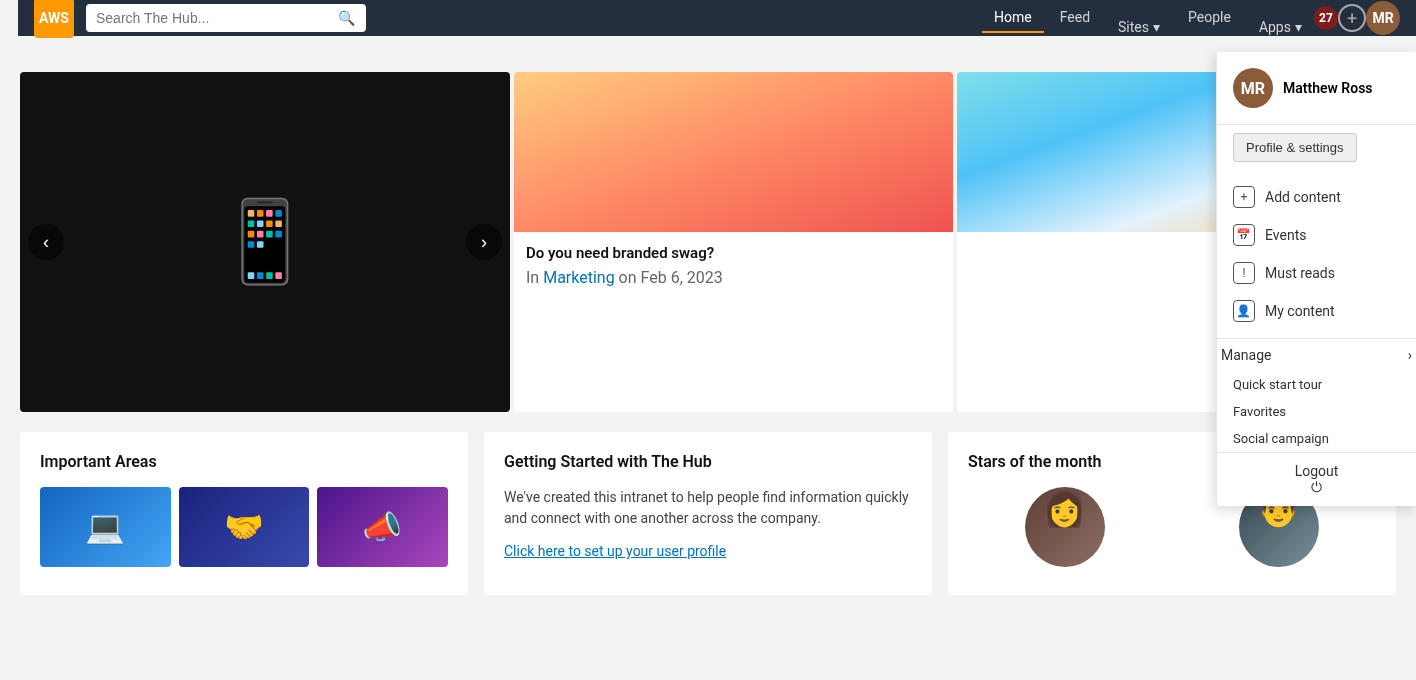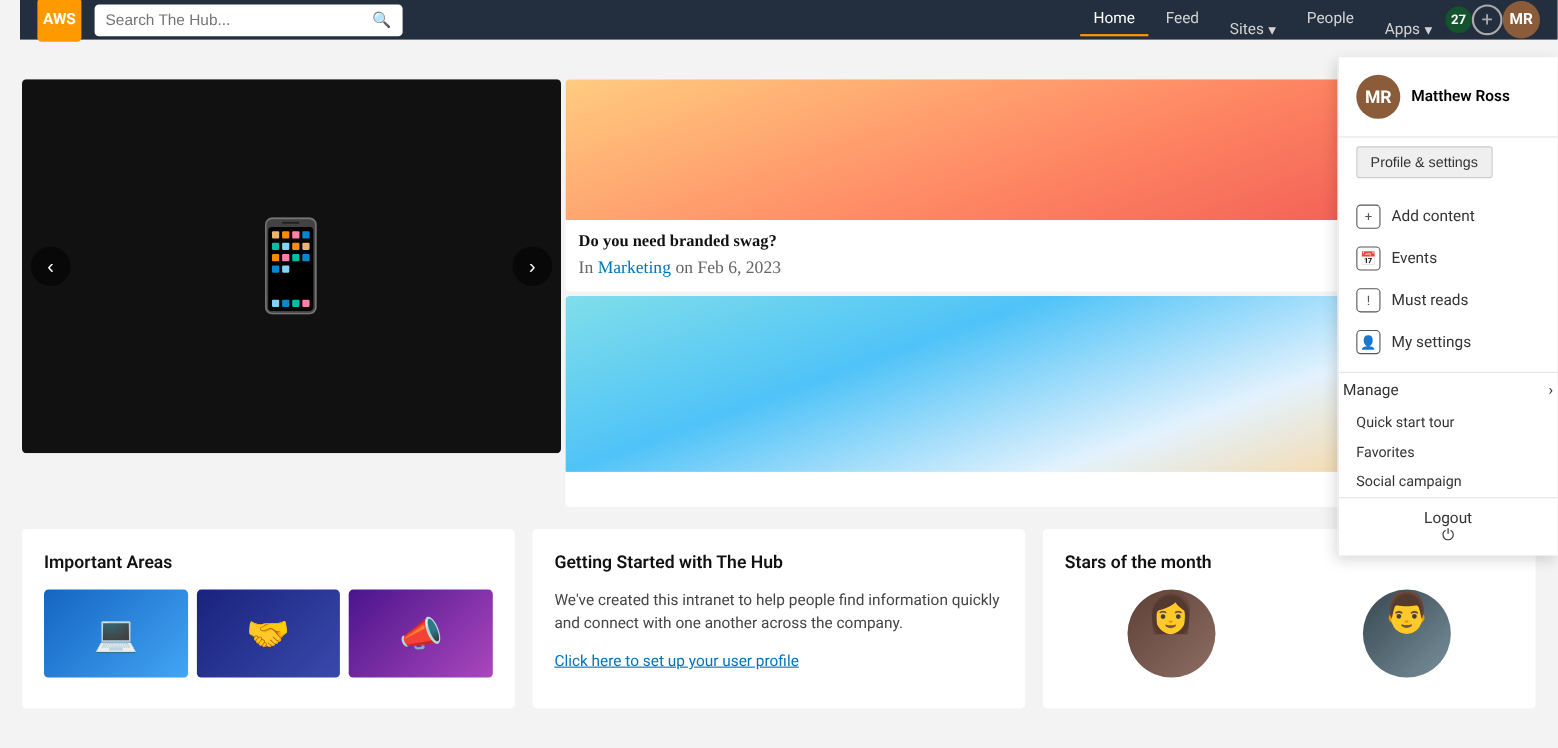--- a/index.html
+++ b/index.html
@@ -40,21 +40,21 @@
     .nav-links {
       display: flex; align-items: center; gap: 4px;
     }
     .nav-link {
       color: #d4d4d4; font-size: 14px; padding: 6px 12px; cursor: pointer;
       border-bottom: 2px solid transparent;
     }
     .nav-link.active { color: white; border-bottom: 2px solid #ff9900; }
     .nav-dropdown { display: flex; align-items: center; gap: 4px; margin-top: 20px; }
     .nav-badge {
-      background: #14532d;
+      background: #7f1d1d;
       color: white;
       border-radius: 50%;
       width: 24px; height: 24px;
       display: flex; align-items: center; justify-content: center;
       font-size: 12px; font-weight: bold; cursor: pointer;
     }
     .nav-add {
       width: 28px; height: 28px;
       border: 2px solid #aaa; border-radius: 50%;
       display: flex; align-items: center; justify-content: center;
@@ -90,21 +90,21 @@
     }
     .carousel-nav-btn {
       position: absolute; top: 50%; transform: translateY(-50%);
       background: rgba(0,0,0,0.5); color: white; border: none;
       width: 36px; height: 36px; border-radius: 50%;
       cursor: pointer; font-size: 18px; display: flex; align-items: center; justify-content: center;
       z-index: 10;
     }
     .carousel-nav-btn.prev { left: 8px; }
     .carousel-nav-btn.next { right: 8px; }
-    .carousel-side { display: flex; flex-direction: column; gap: 4px; flex: 1; font-family: Liberation Serif, serif; }
+    .carousel-side { display: flex; gap: 4px; flex: 1; }
     .carousel-side-item {
       flex: 1;
       background: white;
       border-radius: 4px;
       overflow: hidden;
       display: flex; flex-direction: column;
     }
     .carousel-side-img {
       height: 160px;
       overflow: hidden;
@@ -361,21 +361,21 @@
     <div class="dropdown-item">
       <div class="dropdown-item-icon">📅</div>
       <span>Events</span>
     </div>
     <div class="dropdown-item">
       <div class="dropdown-item-icon">!</div>
       <span>Must reads</span>
     </div>
     <div class="dropdown-item">
       <div class="dropdown-item-icon">👤</div>
-      <span>My settings</span>
+      <span>My content</span>
     </div>
   </div>
 
   <div class="dropdown-manage">
     <span>Manage</span>
     <span>›</span>
   </div>
 
   <div class="dropdown-link">Quick start tour</div>
   <div class="dropdown-link">Favorites</div>

